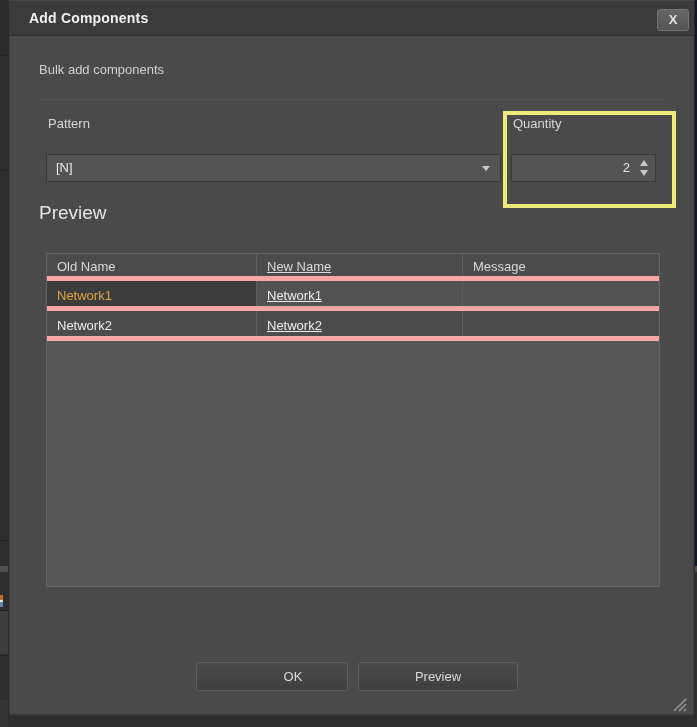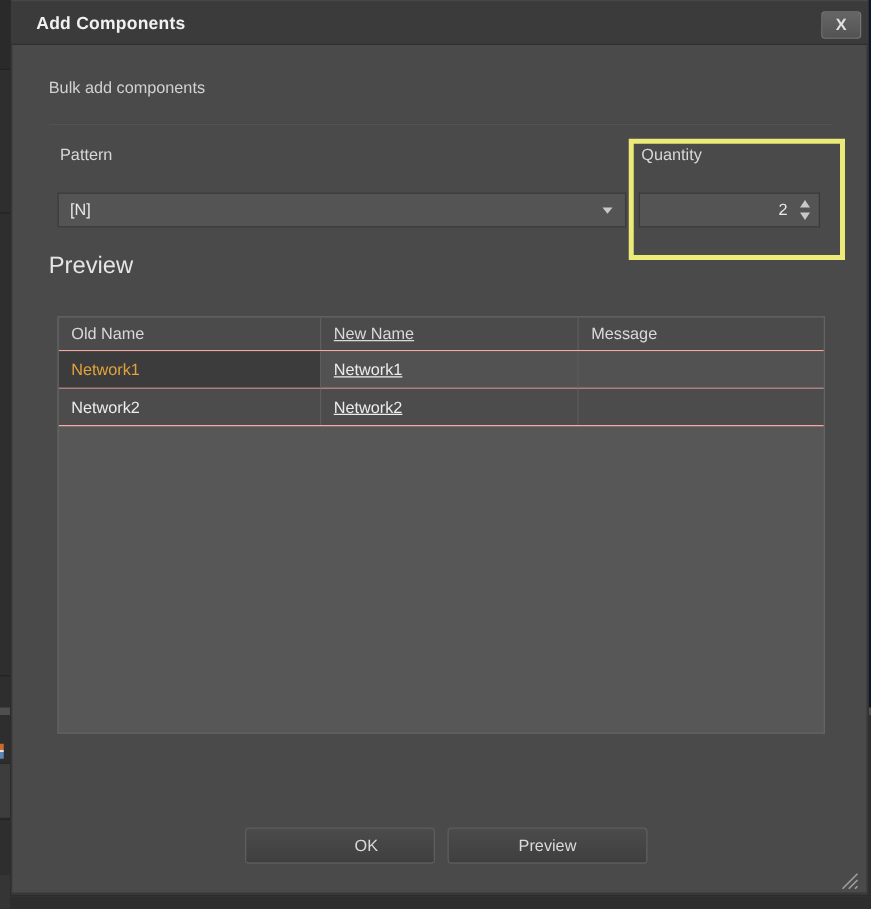--- a/index.html
+++ b/index.html
@@ -57,21 +57,21 @@
              border-top:6px solid #c9c9c9; }
 
   .highlight-box { position:absolute; left:494px; top:111px; width:173px; height:97px;
                    border:4px solid var(--highlight, #ECEA78); pointer-events:none; }
 
   .preview-h { position:absolute; left:30px; top:202px; font-size:19px;
                font-weight:normal; color:#e5e5e5; }
 
   .table { position:absolute; left:37px; top:253px; width:614px; height:334px;
            background:#575757; border:1px solid #646464; overflow:hidden; }
-  .trow { display:flex; width:100%; border-bottom:1px solid #fca5a5; }
+  .trow { display:flex; width:100%; border-bottom:5px solid #fca5a5; }
   .thead { height:27px; background:#4b4b4b; }
   .th, .td { padding:0 10px; font-size:13px; overflow:hidden; white-space:nowrap;
              border-right:1px solid #5e5e5e; }
   .th { line-height:26px; color:#d9d9d9; }
   .td { line-height:29px; color:#ececec; }
   .c1 { width:210px; } .c2 { width:206px;text-decoration:underline; } .c3 { flex:1; border-right:none; }
   .row1 { height:30px; } .row1 .td { background:#525252; }
   .row1 .cell-selected { background:#3c3c3c; color:var(--orange, #E2A33C); }
   .row2 { height:30px; } .row2 .td { background:#4c4c4c; }
 

